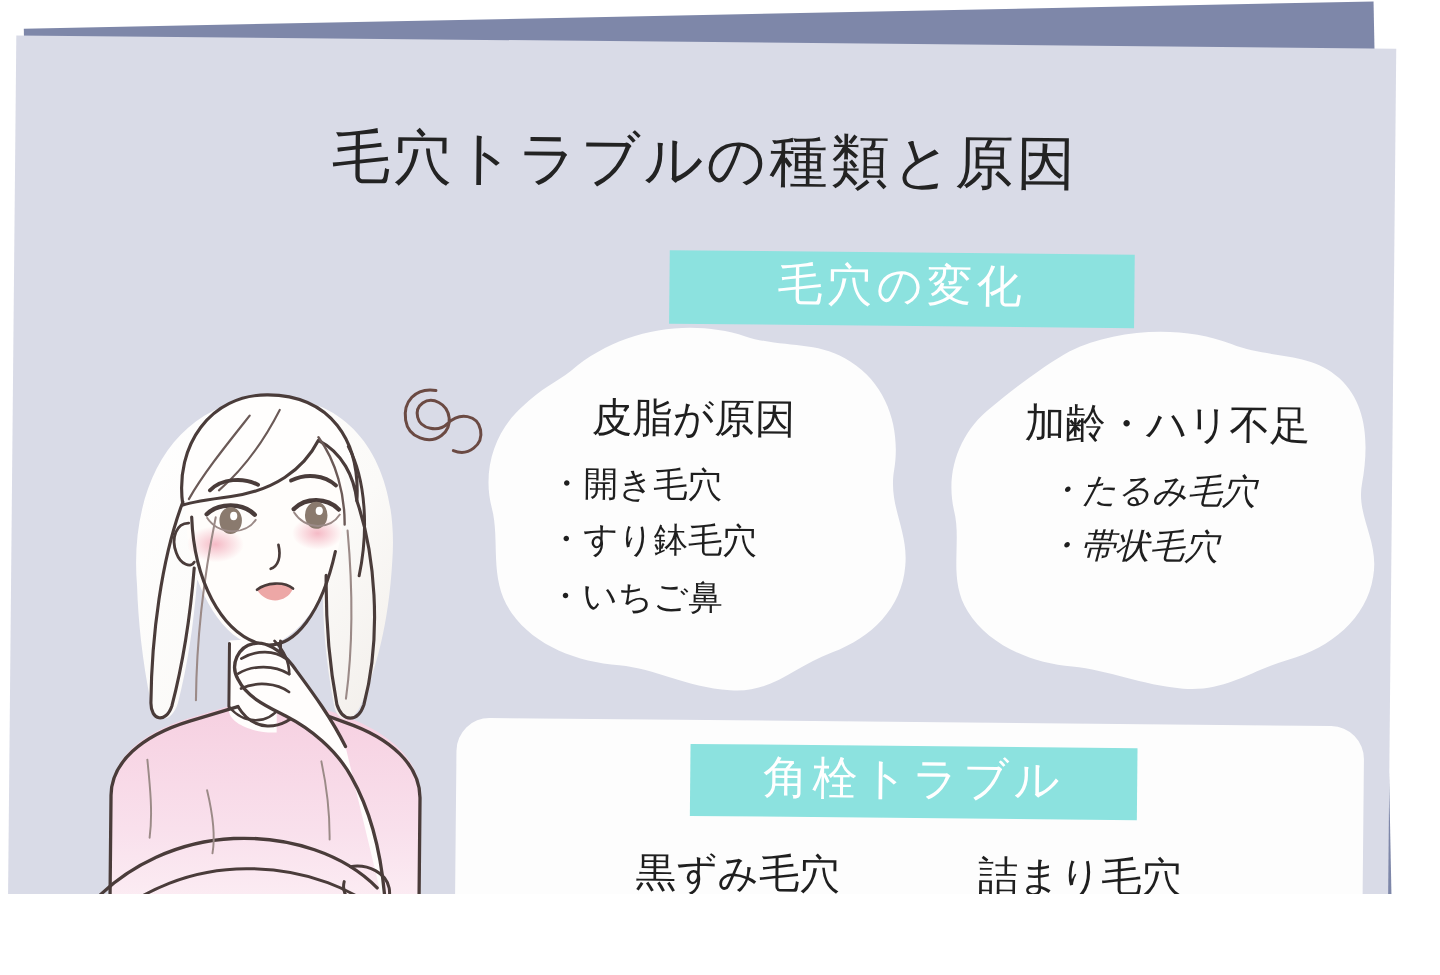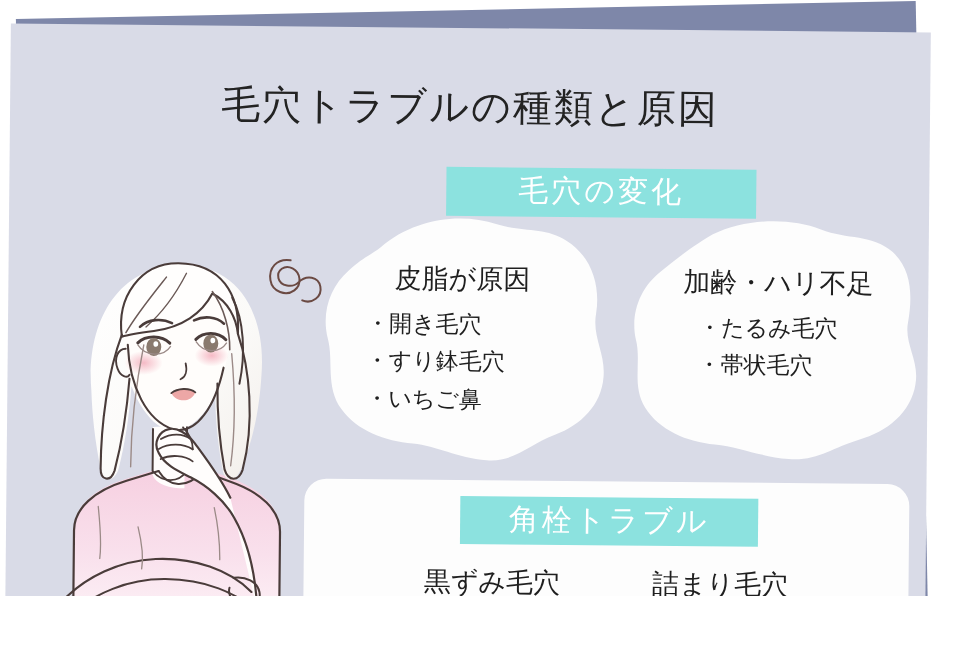--- a/index.html
+++ b/index.html
@@ -66,21 +66,21 @@
 
   .blob-head{
     position:absolute;width:100%;text-align:center;
     font-size:27px;color:#1f1f1f;white-space:nowrap;
   }
   .blob-left .blob-head{top:55px;left:-6px;}
   .blob-right .blob-head{top:48px;left:2px;}
 
   .blob-list{position:absolute;font-size:23px;color:#1f1f1f;line-height:1.62;}
   .blob-left .blob-list{left:58px;top:100px;}
-  .blob-right .blob-list{left:78px;top:93px;}
+  .blob-right .blob-list{left:78px;top:93px;font-style:italic;}
   .blob-list .li{white-space:nowrap;}
 
   
   .bottom-card{
     position:absolute;left:298px;top:452px;width:605px;height:145px;
     background:#fdfdfd;border-radius:22px;
   }
   .badge-bottom{
     position:absolute;left:156px;top:16px;width:298px;height:48px;
     background:#8ce2df;display:flex;align-items:center;justify-content:center;

